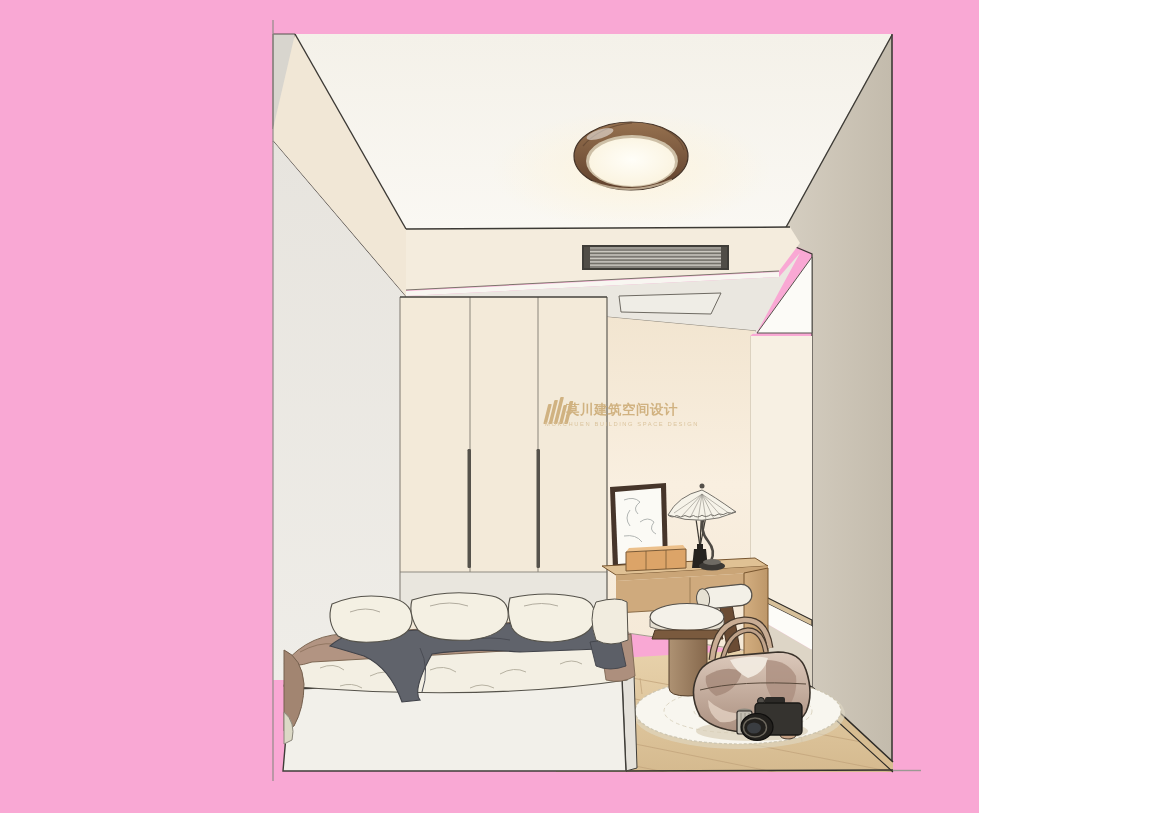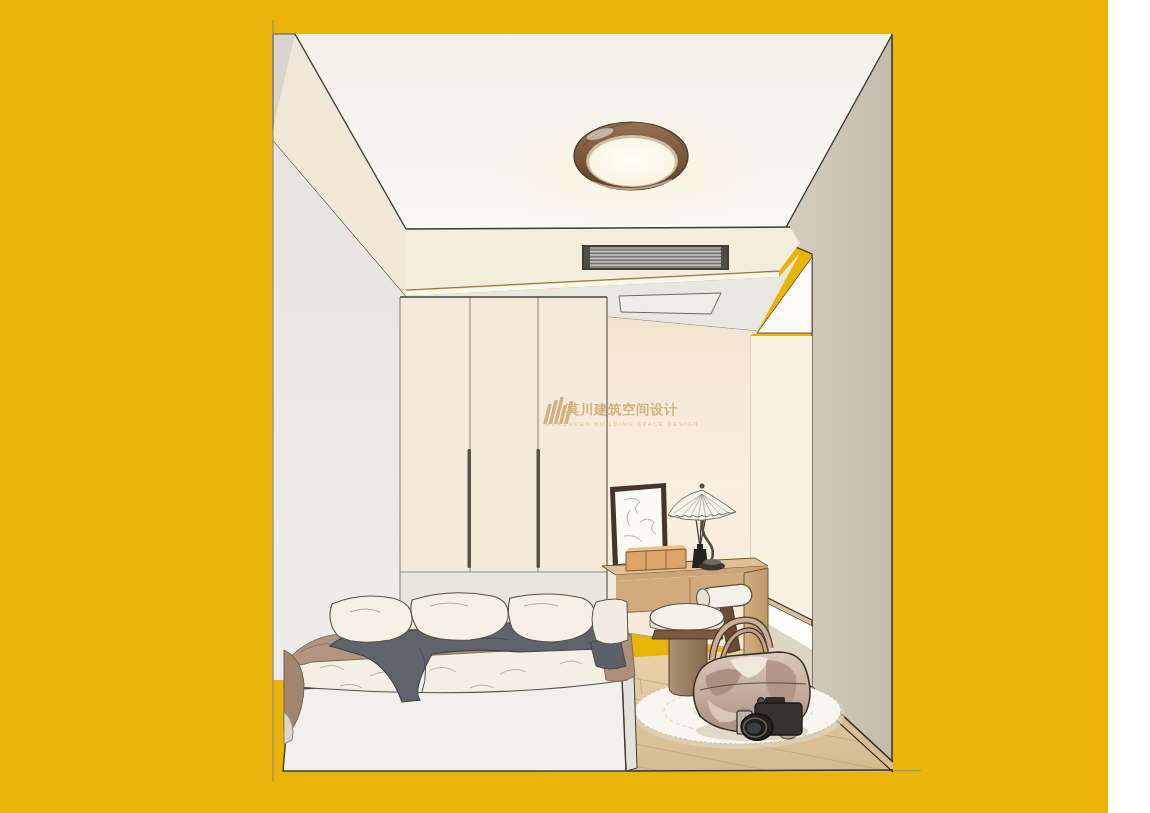--- a/index.html
+++ b/index.html
@@ -1,16 +1,16 @@
 <!DOCTYPE html>
 <html><head>
 <meta charset="utf-8">
 <style>
   html,body{margin:0;padding:0;background:#ffffff;}
-  .stage{position:relative;width:1108px;height:813px;background:#eab308;overflow:hidden;
+  .stage{position:relative;width:979px;height:813px;background:#f9a8d4;overflow:hidden;
          font-family:"Liberation Sans", sans-serif;}
   svg{display:block;}
   .ink{stroke:#3c3a35;fill:none;}
   text{user-select:none;}
   .wm-cn{font-weight:bold;letter-spacing:.5px;font-family:"DejaVu Sans", sans-serif;}
   .wm-en{letter-spacing:1.55px;font-family:"Liberation Sans", sans-serif;}
 </style>
 </head>
 <body>
 

